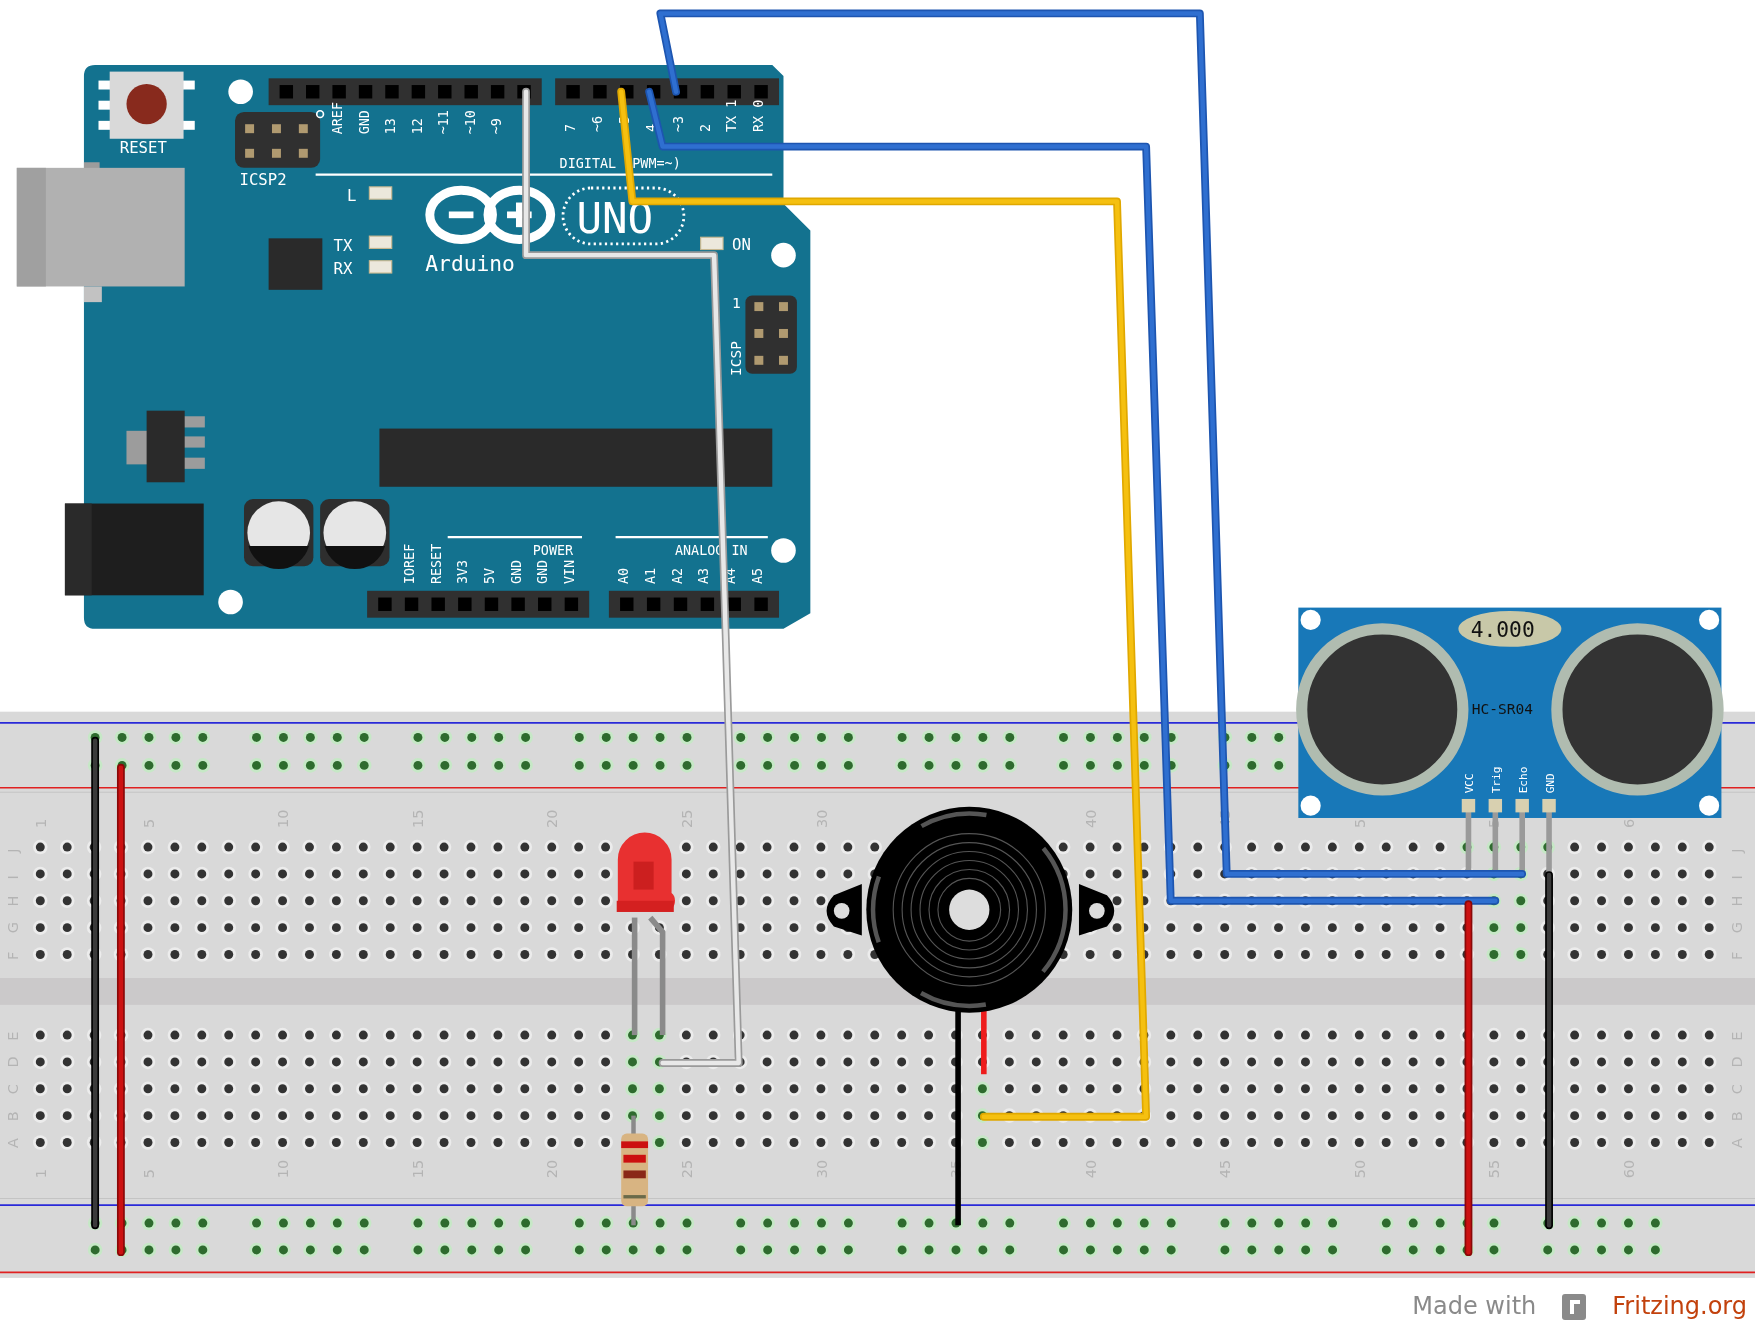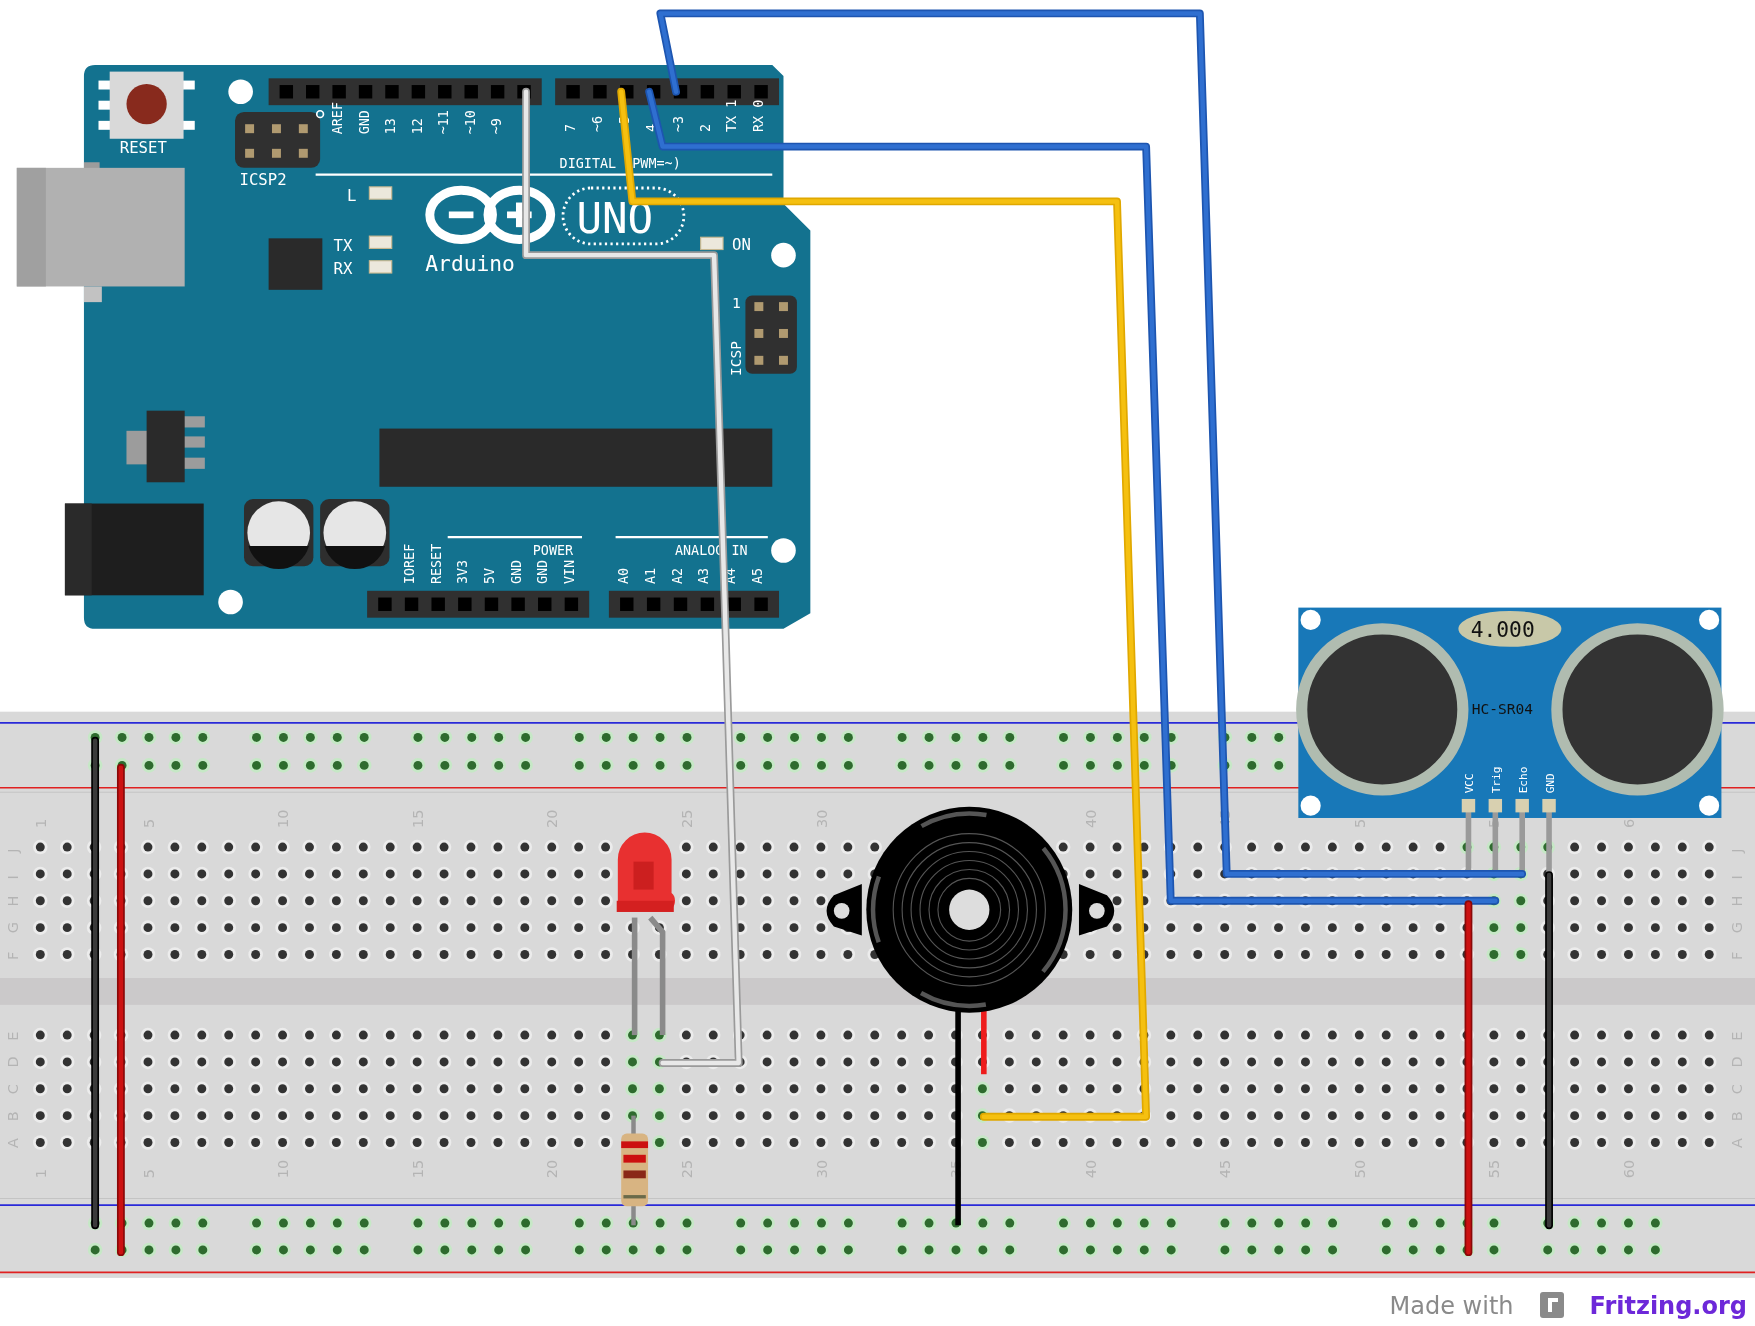--- a/index.html
+++ b/index.html
@@ -1,22 +1,22 @@
 <!DOCTYPE html>
 <html><head>
 <meta charset="utf-8">
 <style>
   html, body { margin: 0; padding: 0; background: #ffffff; }
   body { width: 1755px; height: 1326px; overflow: hidden; position: relative; font-family: "DejaVu Sans Mono", monospace; }
   #stage { position: absolute; left: 0; top: 0; width: 1755px; height: 1326px; }
   .pcb-text { fill: #ffffff; font-family: "DejaVu Sans Mono", monospace; }
   .bb-label { fill: #b4b4b4; font-family: "DejaVu Sans", sans-serif; font-size: 13px; }
-  .footer { position: absolute; right: 8px; bottom: 6px; display: flex; align-items: flex-start; gap: 26px;
+  .footer { position: absolute; right: 8px; bottom: 6px; display: flex; align-items: flex-end; gap: 26px;
             font-family: "DejaVu Sans", sans-serif; font-size: 24px; color: #8a8a8a; }
-  .footer .brand { font-weight: bold; color: #6d28d9; }
+  .footer .brand { font-weight: normal; color: #c2410c; }
   .footer .logo { width: 24px; height: 26px; background: #8a8a8a; border-radius: 3px; position: relative; }
   .footer .logo::after { content: ""; position: absolute; left: 8px; top: 6px; width: 10px; height: 14px;
             border-left: 4px solid #fff; border-top: 4px solid #fff; box-sizing: border-box; }
 </style>
 </head>
 <body>
 
 <svg id="stage" viewBox="0 0 1568 1185" preserveAspectRatio="none" xmlns="http://www.w3.org/2000/svg">
 
   <g id="breadboard">

